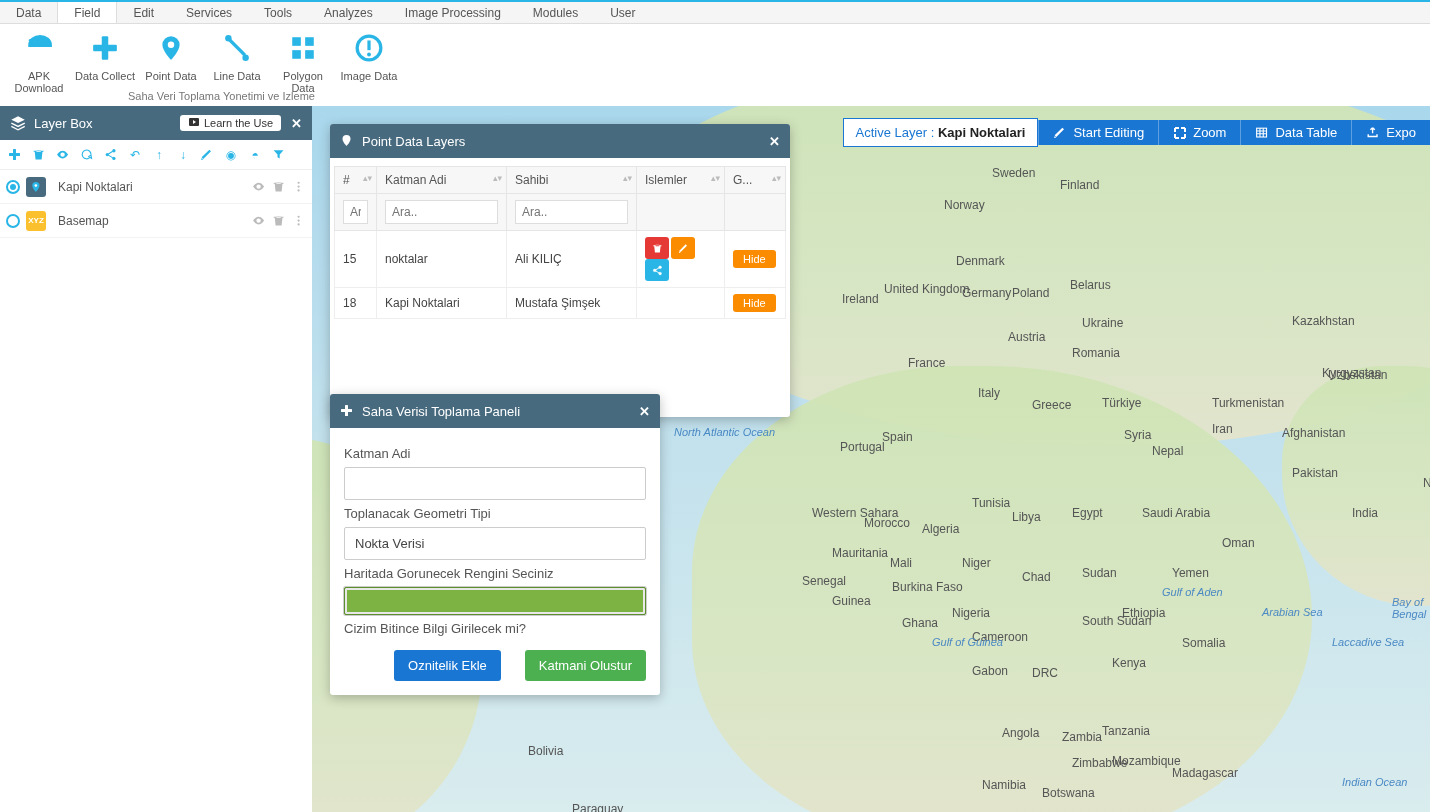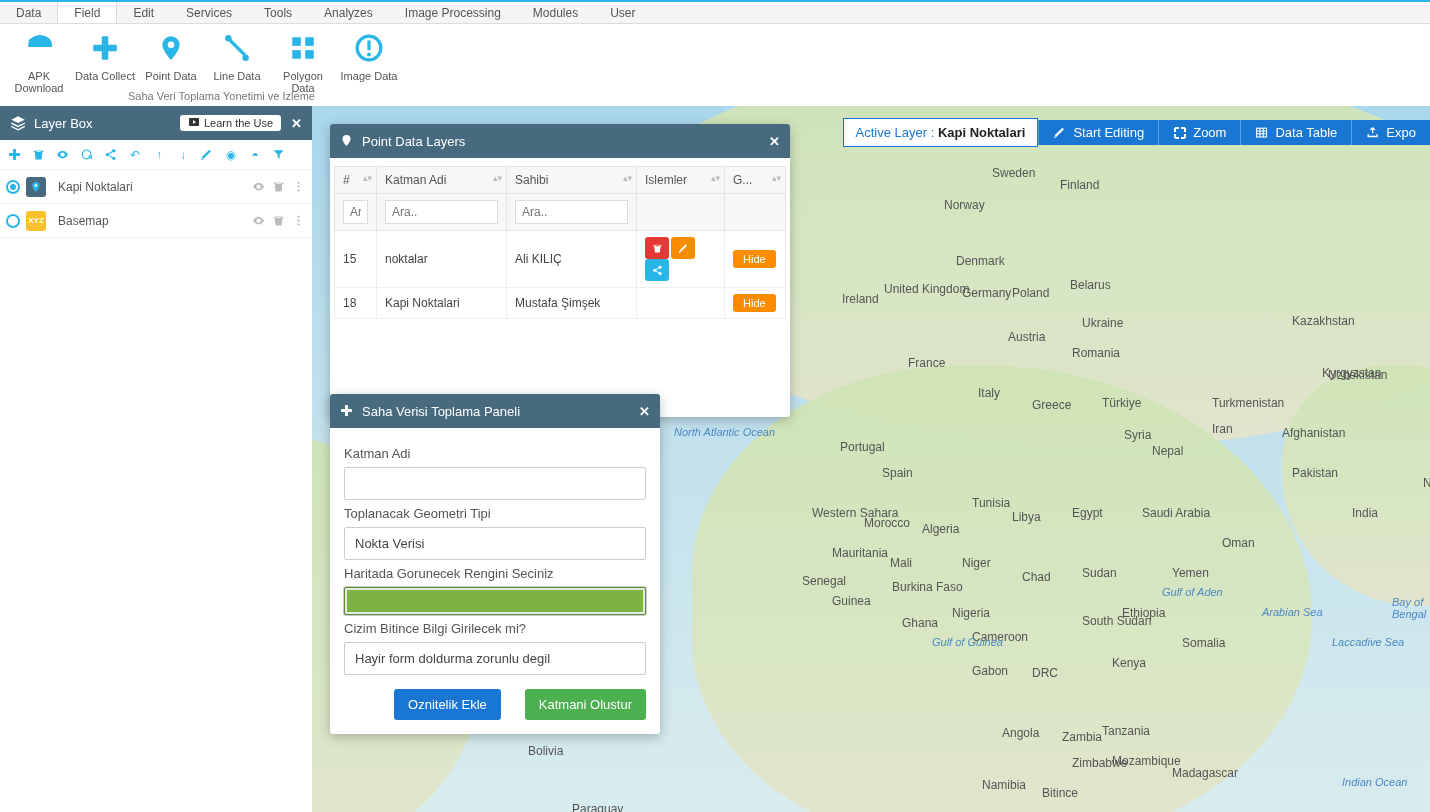--- a/index.html
+++ b/index.html
@@ -377,21 +377,21 @@
       <span class="country" style="left: 572px; top: 176px;">United Kingdom</span>
       <span class="country" style="left: 530px; top: 186px;">Ireland</span>
       <span class="country" style="left: 650px; top: 180px;">Germany</span>
       <span class="country" style="left: 700px; top: 180px;">Poland</span>
       <span class="country" style="left: 758px; top: 172px;">Belarus</span>
       <span class="country" style="left: 770px; top: 210px;">Ukraine</span>
       <span class="country" style="left: 596px; top: 250px;">France</span>
       <span class="country" style="left: 696px; top: 224px;">Austria</span>
       <span class="country" style="left: 760px; top: 240px;">Romania</span>
       <span class="country" style="left: 666px; top: 280px;">Italy</span>
-      <span class="country" style="left: 570px; top: 324px; margin-top: 36px;">Spain</span>
+      <span class="country" style="left: 570px; top: 324px;">Spain</span>
       <span class="country" style="left: 528px; top: 334px;">Portugal</span>
       <span class="country" style="left: 720px; top: 292px;">Greece</span>
       <span class="country" style="left: 790px; top: 290px;">Türkiye</span>
       <span class="country" style="left: 812px; top: 322px;">Syria</span>
       <span class="country" style="left: 840px; top: 338px;">Nepal</span>
       <span class="country" style="left: 900px; top: 316px;">Iran</span>
       <span class="country" style="left: 830px; top: 400px;">Saudi Arabia</span>
       <span class="country" style="left: 910px; top: 430px;">Oman</span>
       <span class="country" style="left: 860px; top: 460px;">Yemen</span>
       <span class="country" style="left: 980px; top: 208px;">Kazakhstan</span>
@@ -416,21 +416,21 @@
       <span class="country" style="left: 810px; top: 500px;">Ethiopia</span>
       <span class="country" style="left: 870px; top: 530px;">Somalia</span>
       <span class="country" style="left: 800px; top: 550px;">Kenya</span>
       <span class="country" style="left: 790px; top: 590px; margin-top: 28px;">Tanzania</span>
       <span class="country" style="left: 720px; top: 560px;">DRC</span>
       <span class="country" style="left: 690px; top: 620px;">Angola</span>
       <span class="country" style="left: 750px; top: 624px;">Zambia</span>
       <span class="country" style="left: 760px; top: 650px;">Zimbabwe</span>
       <span class="country" style="left: 800px; top: 648px;">Mozambique</span>
       <span class="country" style="left: 860px; top: 660px;">Madagascar</span>
-      <span class="country" style="left: 730px; top: 680px;">Bitince</span>
+      <span class="country" style="left: 730px; top: 680px;">Botswana</span>
       <span class="country" style="left: 670px; top: 672px;">Namibia</span>
       <span class="country" style="left: 640px; top: 500px;">Nigeria</span>
       <span class="country" style="left: 590px; top: 510px;">Ghana</span>
       <span class="country" style="left: 520px; top: 488px;">Guinea</span>
       <span class="country" style="left: 490px; top: 468px;">Senegal</span>
       <span class="country" style="left: 580px; top: 474px;">Burkina Faso</span>
       <span class="country" style="left: 660px; top: 524px;">Cameroon</span>
       <span class="country" style="left: 660px; top: 558px;">Gabon</span>
       <span class="country" style="left: 770px; top: 508px;">South Sudan</span>
       <span class="country" style="left: 216px; top: 638px;">Bolivia</span>
@@ -518,20 +518,19 @@
       <span class="close">✕</span>
     </div>
     <div class="body">
       <label>Katman Adi</label>
       <input type="text" value="" style="">
       <label>Toplanacak Geometri Tipi</label>
       <div class="sel"><span>Nokta Verisi</span></div>
       <label>Haritada Gorunecek Rengini Seciniz</label>
       <div class="colorbox"></div>
       <label>Cizim Bitince Bilgi Girilecek mi?</label>
-      <div class="sel"><span>Hayir form doldurma zorunlu degil</span></div>
       <div class="btns">
         <button class="btn blue">Oznitelik Ekle</button>
         <button class="btn green">Katmani Olustur</button>
       </div>
     </div>
   </div>
 </div>
 
 </body></html>

